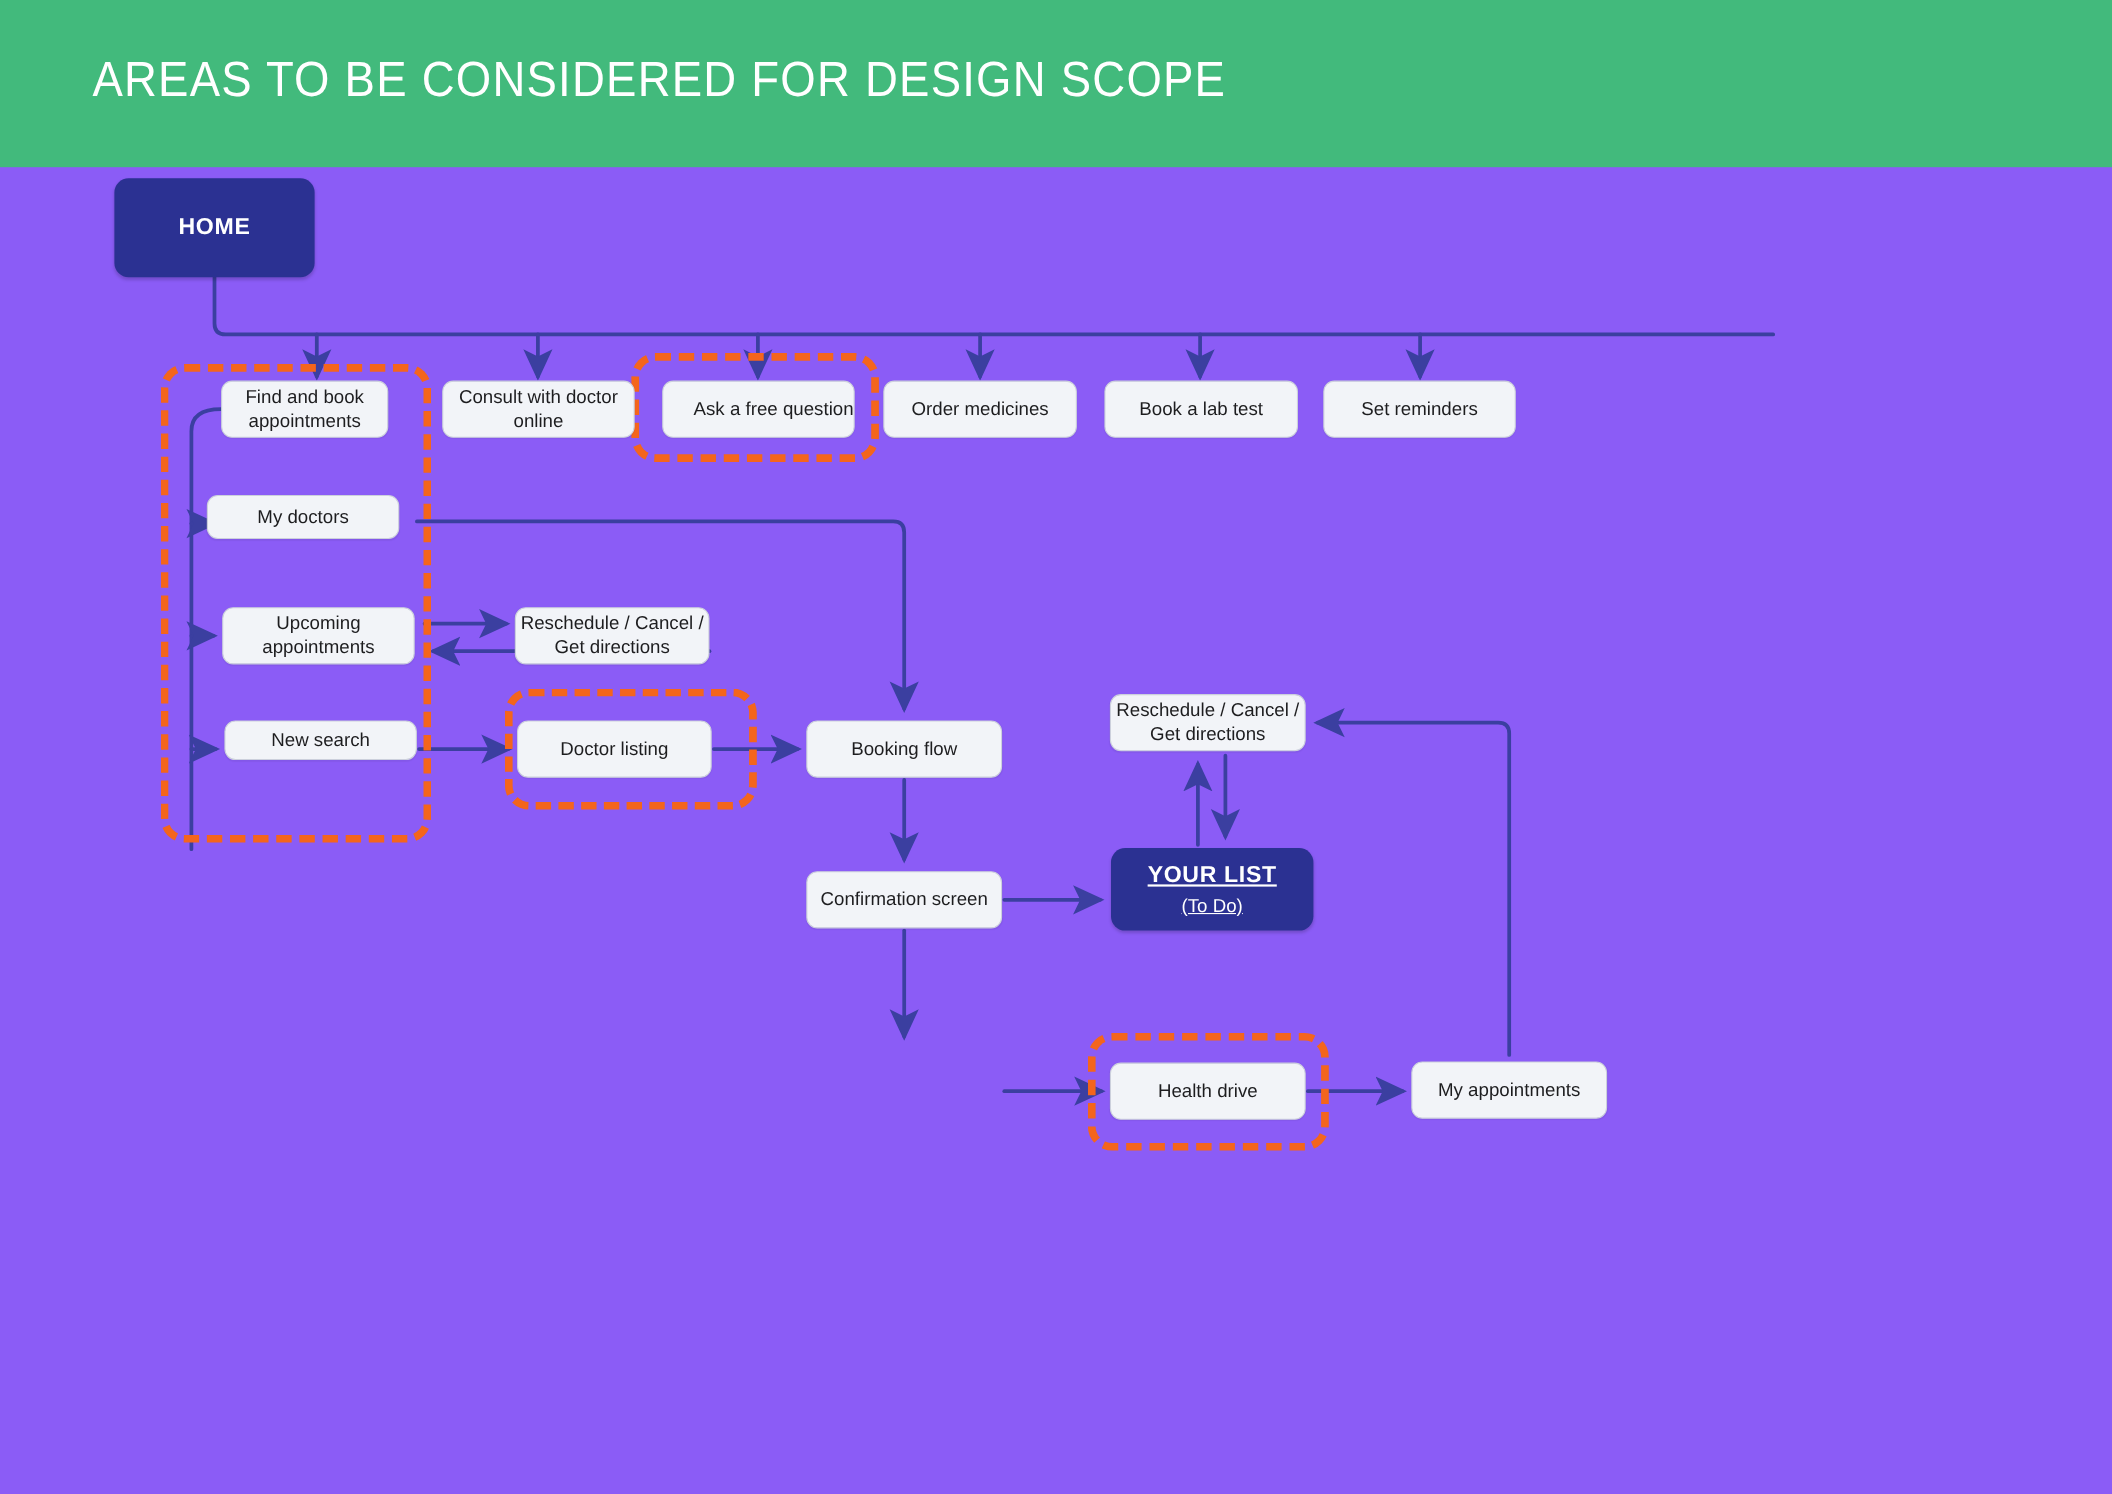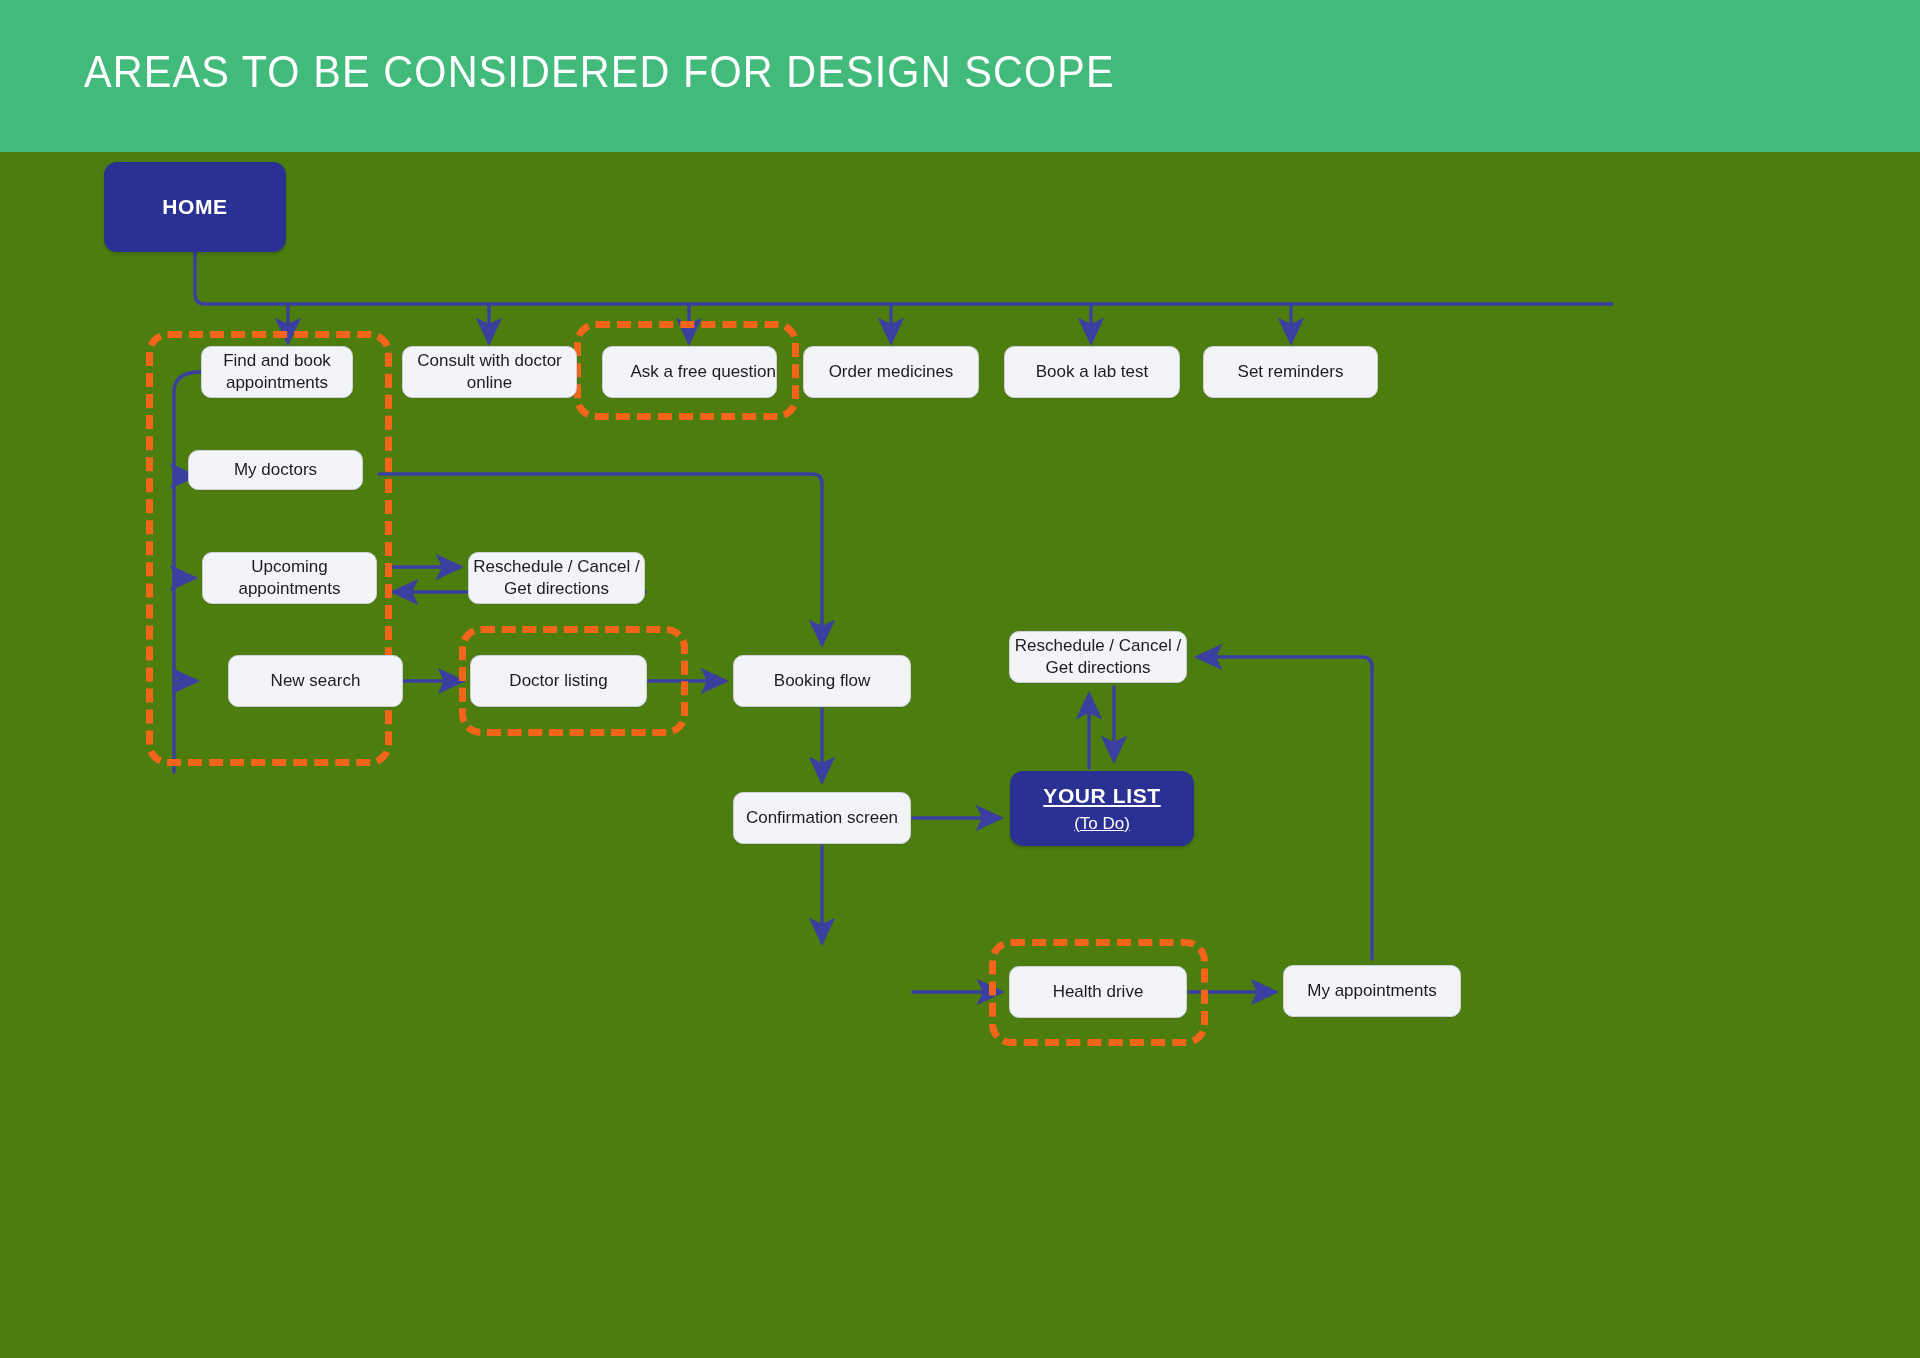--- a/index.html
+++ b/index.html
@@ -7,21 +7,21 @@
     margin: 0; padding: 0;
     width: 1920px; height: 1358px;
     background: #ffffff;
     font-family: "Liberation Sans", sans-serif;
     overflow: hidden;
   }
   #root {
     position: relative;
     width: 1920px;
     height: 1358px;
-    background: #4d7c0f;
+    background: #8b5cf6;
   }
   
   #header {
     position: absolute;
     left: 0; top: 0;
     width: 1920px; height: 152px;
     background: #42ba7c;
   }
   #header-title {
     position: absolute;
@@ -188,21 +188,21 @@
     <div class="node plain" style="left:202px; top:400px; width:175px; height:52px;">
       <span class="l2">Upcoming</span>
       <span class="l2">appointments</span>
     </div>
 
     <div class="node plain" style="left:468px; top:400px; width:177px; height:52px;">
       <span class="l2">Reschedule / Cancel /</span>
       <span class="l2">Get directions</span>
     </div>
 
-    <div class="node plain" style="left:204px; top:503px; width:175px; height:52px;margin-left:24px;">
+    <div class="node plain" style="left:204px; top:503px; width:175px; height:36px;">
       <span class="l2">New search</span>
     </div>
 
     <div class="node plain" style="left:470px; top:503px; width:177px; height:52px;">
       <span class="l2">Doctor listing</span>
     </div>
 
     <div class="node plain" style="left:733px; top:503px; width:178px; height:52px;">
       <span class="l2">Booking flow</span>
     </div>

